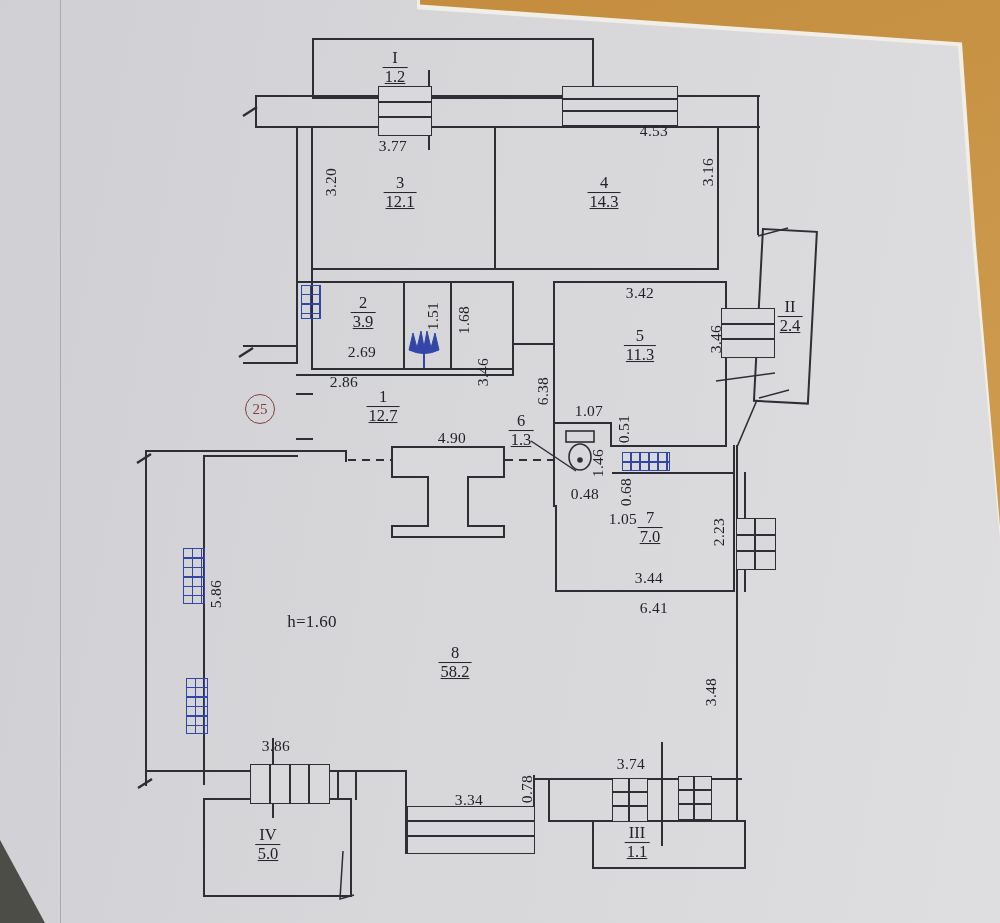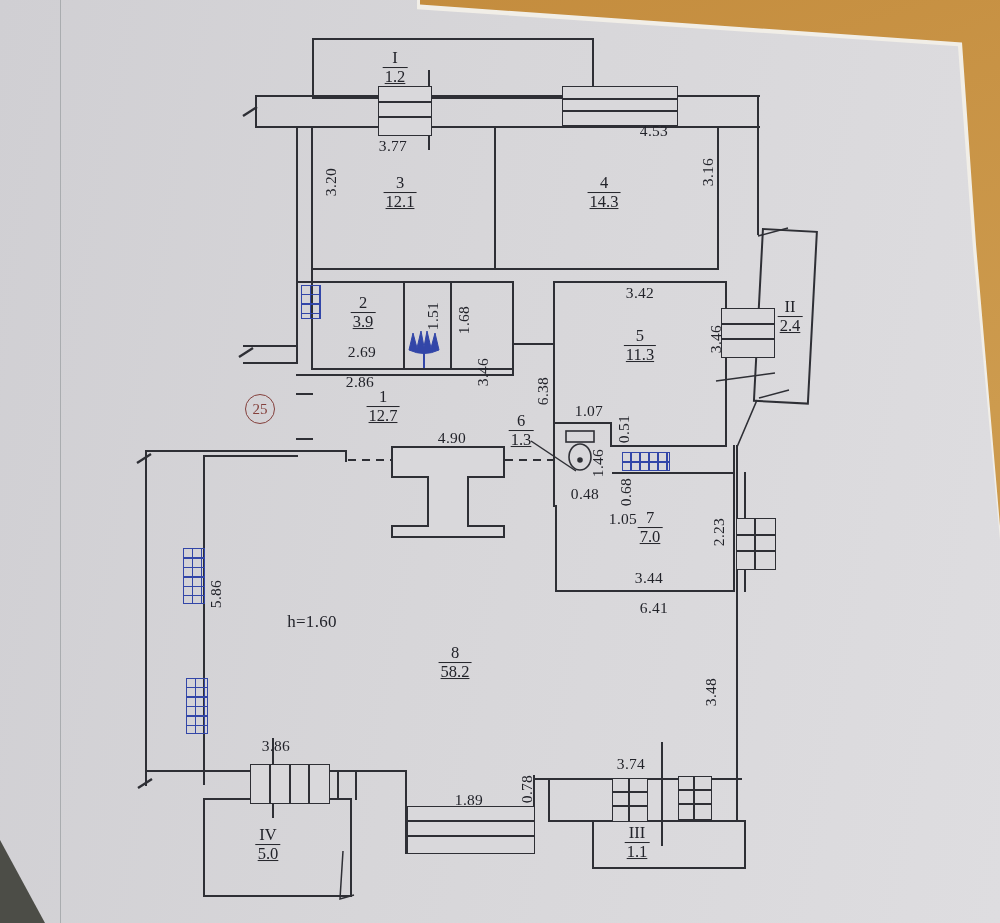--- a/index.html
+++ b/index.html
@@ -218,37 +218,37 @@
   <span class="dim" style="left:393px;top:146px">3.77</span>
   <span class="dim" style="left:654px;top:131px">4.53</span>
   <span class="dim v" style="left:331px;top:182px">3.20</span>
   <span class="dim v" style="left:708px;top:172px">3.16</span>
   <span class="dim" style="left:362px;top:352px">2.69</span>
   <span class="dim v" style="left:433px;top:316px">1.51</span>
   <span class="dim v" style="left:464px;top:320px">1.68</span>
   <span class="dim v" style="left:483px;top:372px">3.46</span>
   <span class="dim" style="left:640px;top:293px">3.42</span>
   <span class="dim v" style="left:716px;top:339px">3.46</span>
-  <span class="dim" style="left:360px;top:382px">2.86</span>
+  <span class="dim" style="left:344px;top:382px">2.86</span>
   <span class="dim v" style="left:543px;top:391px">6.38</span>
   <span class="dim" style="left:589px;top:411px">1.07</span>
   <span class="dim v" style="left:624px;top:429px">0.51</span>
   <span class="dim" style="left:452px;top:438px">4.90</span>
   <span class="dim v" style="left:598px;top:463px">1.46</span>
   <span class="dim" style="left:585px;top:494px">0.48</span>
   <span class="dim v" style="left:626px;top:492px">0.68</span>
   <span class="dim" style="left:623px;top:519px">1.05</span>
   <span class="dim v" style="left:719px;top:532px">2.23</span>
   <span class="dim" style="left:649px;top:578px">3.44</span>
   <span class="dim" style="left:654px;top:608px">6.41</span>
   <span class="dim v" style="left:216px;top:594px">5.86</span>
   <span class="dim v" style="left:711px;top:692px">3.48</span>
   <span class="dim" style="left:276px;top:746px">3.86</span>
   <span class="dim v" style="left:527px;top:789px">0.78</span>
-  <span class="dim" style="left:469px;top:800px">1.89</span>
+  <span class="dim" style="left:469px;top:800px">3.34</span>
   <span class="dim" style="left:631px;top:764px">3.74</span>
   <span class="dim" style="left:312px;top:622px;font-size:17px">h=1.60</span>
 
   <div class="badge" style="left:245px;top:394px">25</div>
 
   <div class="edge-white"></div>
   <div class="edge-orange"></div>
 </div>
 
 </body></html>

